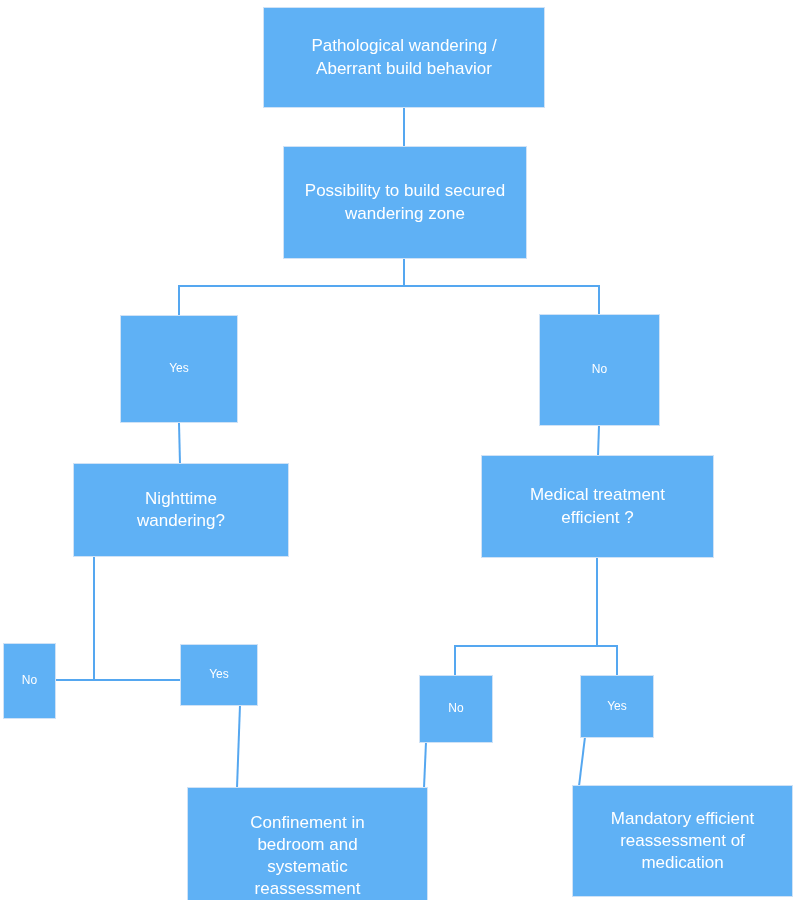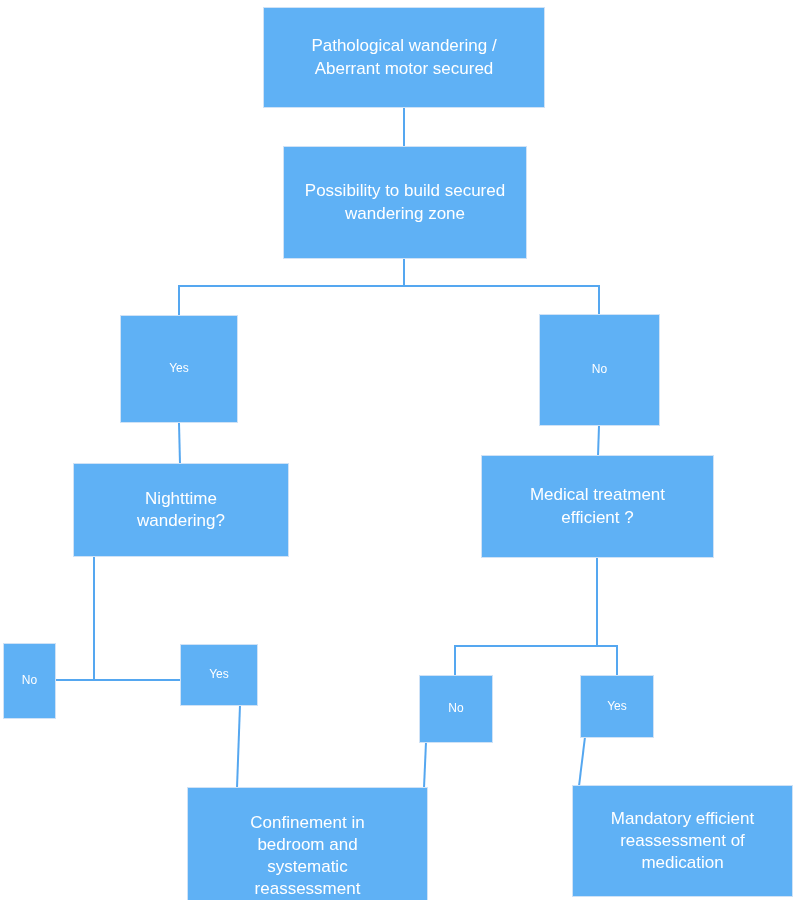--- a/index.html
+++ b/index.html
@@ -69,21 +69,21 @@
     <line x1="240" y1="705" x2="237" y2="788"></line>
     <line x1="597" y1="557" x2="597" y2="647"></line>
     <line x1="455" y1="646" x2="617" y2="646"></line>
     <line x1="455" y1="645" x2="455" y2="676"></line>
     <line x1="617" y1="645" x2="617" y2="676"></line>
     <line x1="426" y1="742" x2="424" y2="788"></line>
     <line x1="585" y1="737" x2="579" y2="786"></line>
   </svg>
 
   <div class="node" id="n-root">
-    <span class="lbl">Pathological wandering / Aberrant motor secured</span>
+    <span class="lbl">Pathological wandering / Aberrant build behavior</span>
   </div>
 
   <div class="node" id="n-secured">
     <span class="lbl">Possibility to build secured wandering zone</span>
   </div>
 
   <div class="node small" id="n-zone-yes">
     <span class="lbl">Yes</span>
   </div>
 

